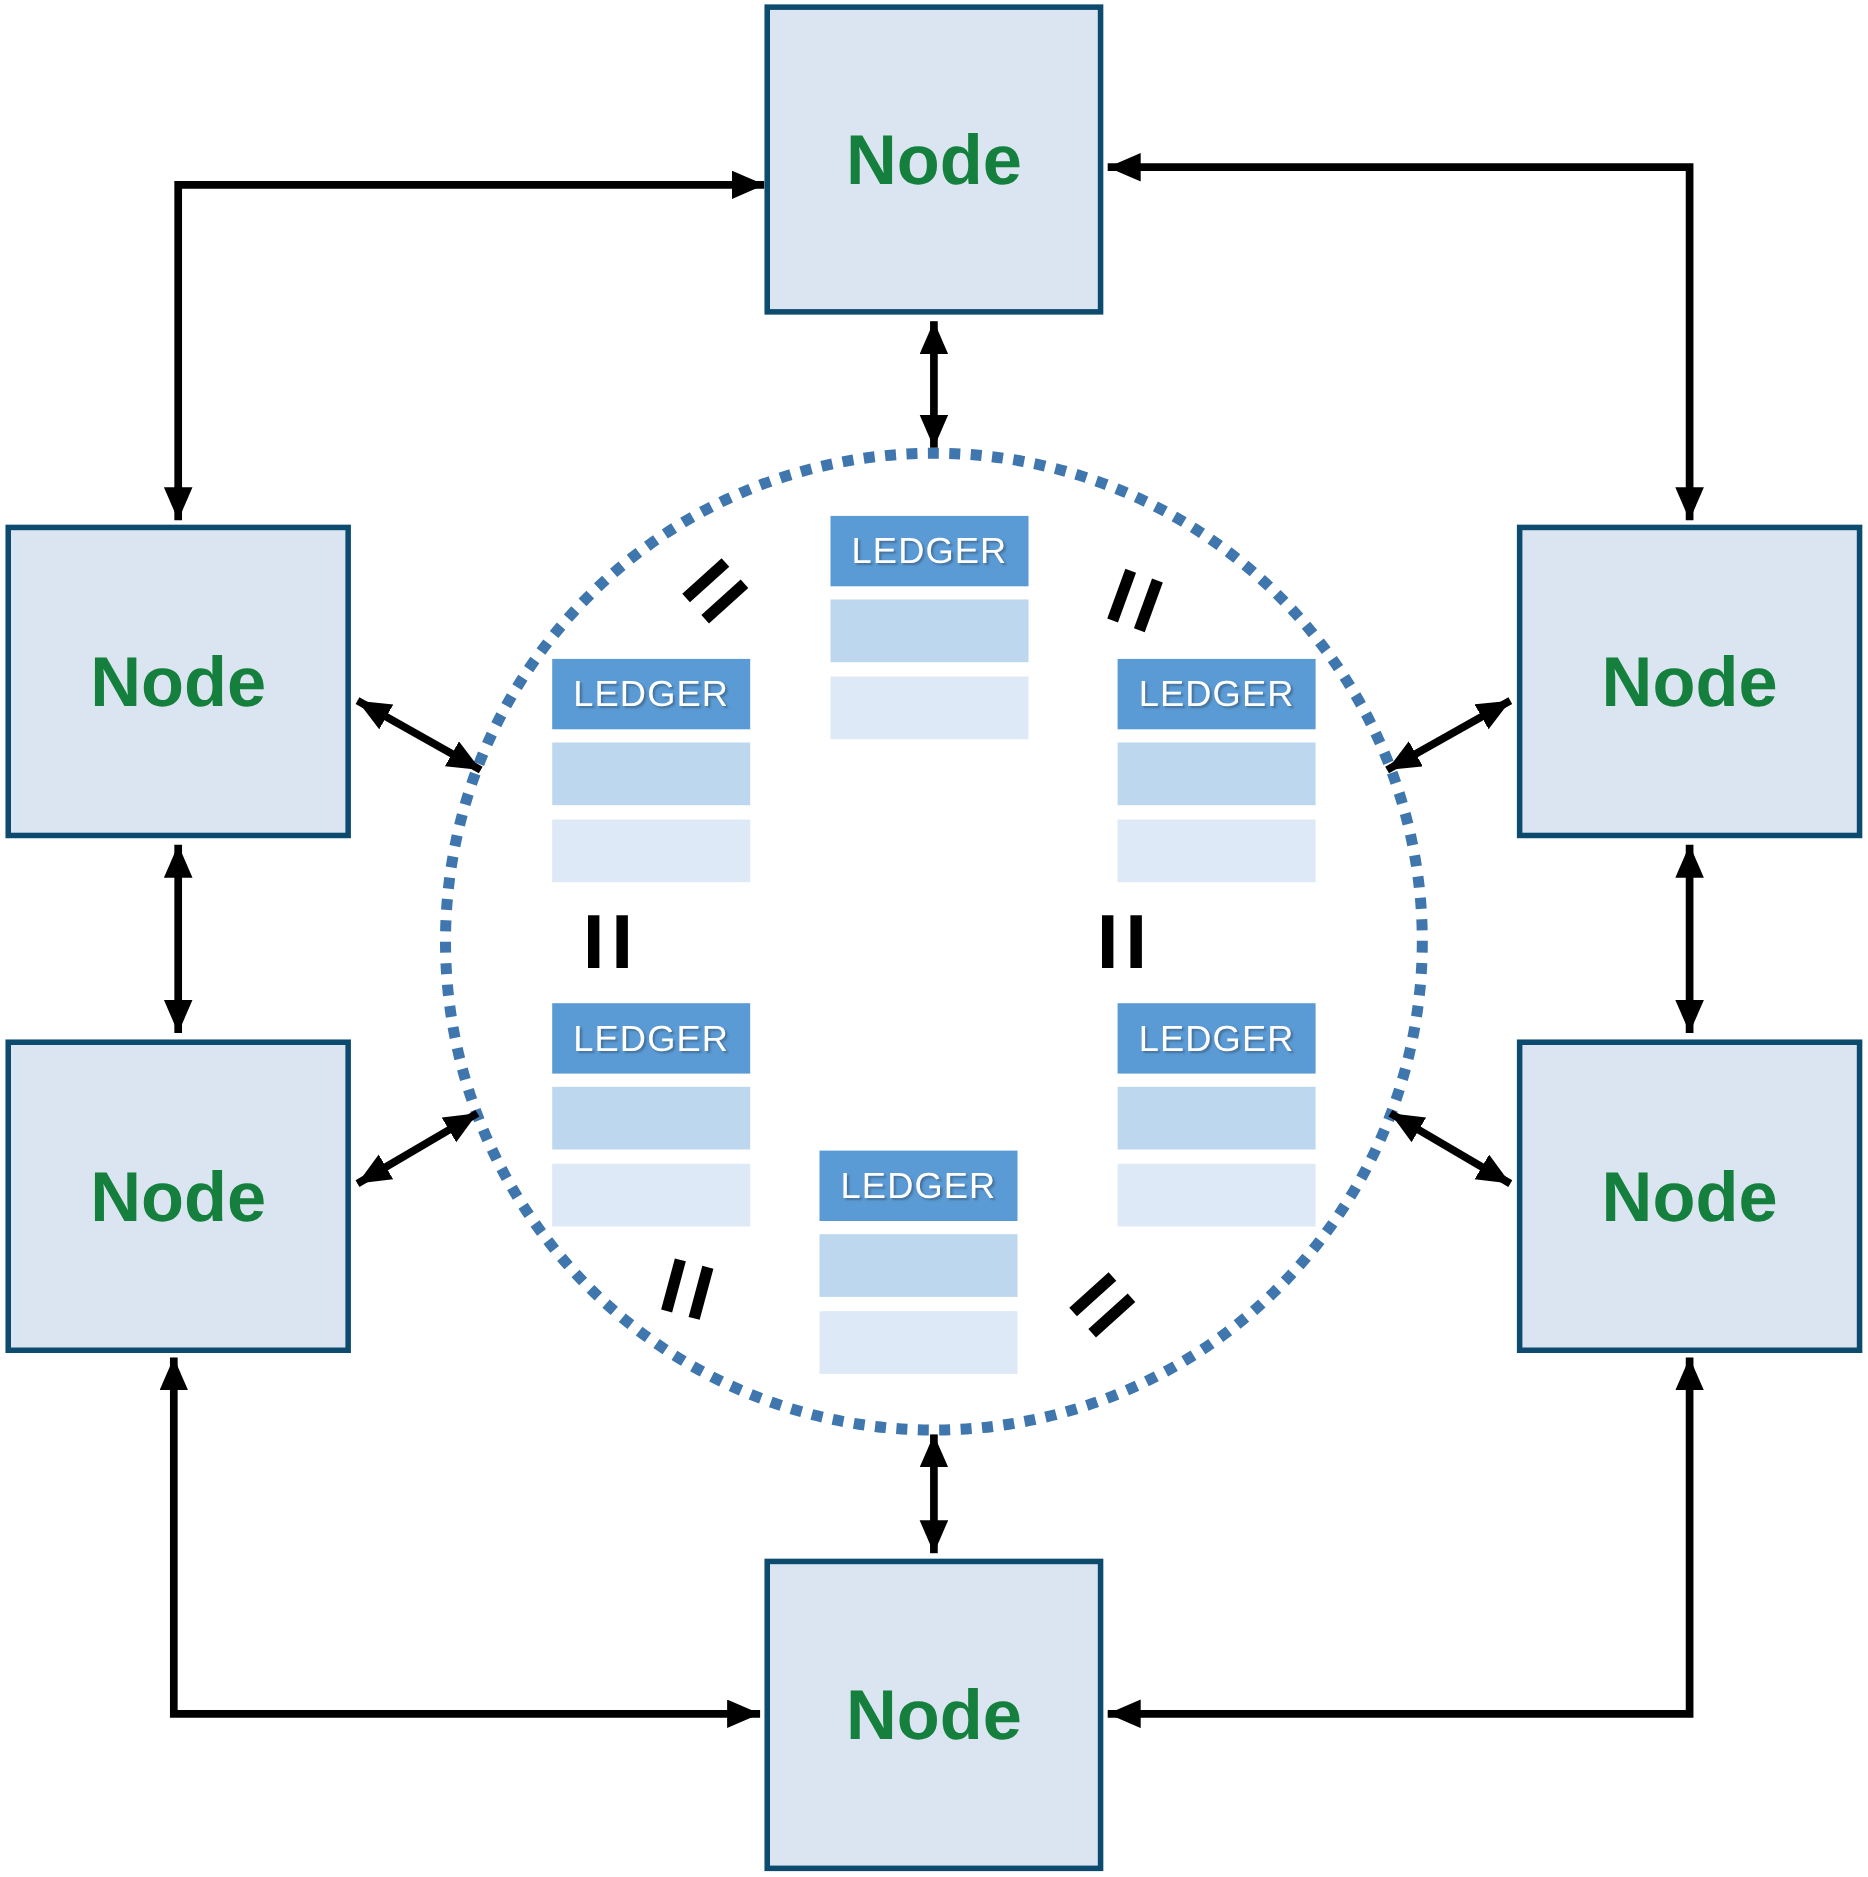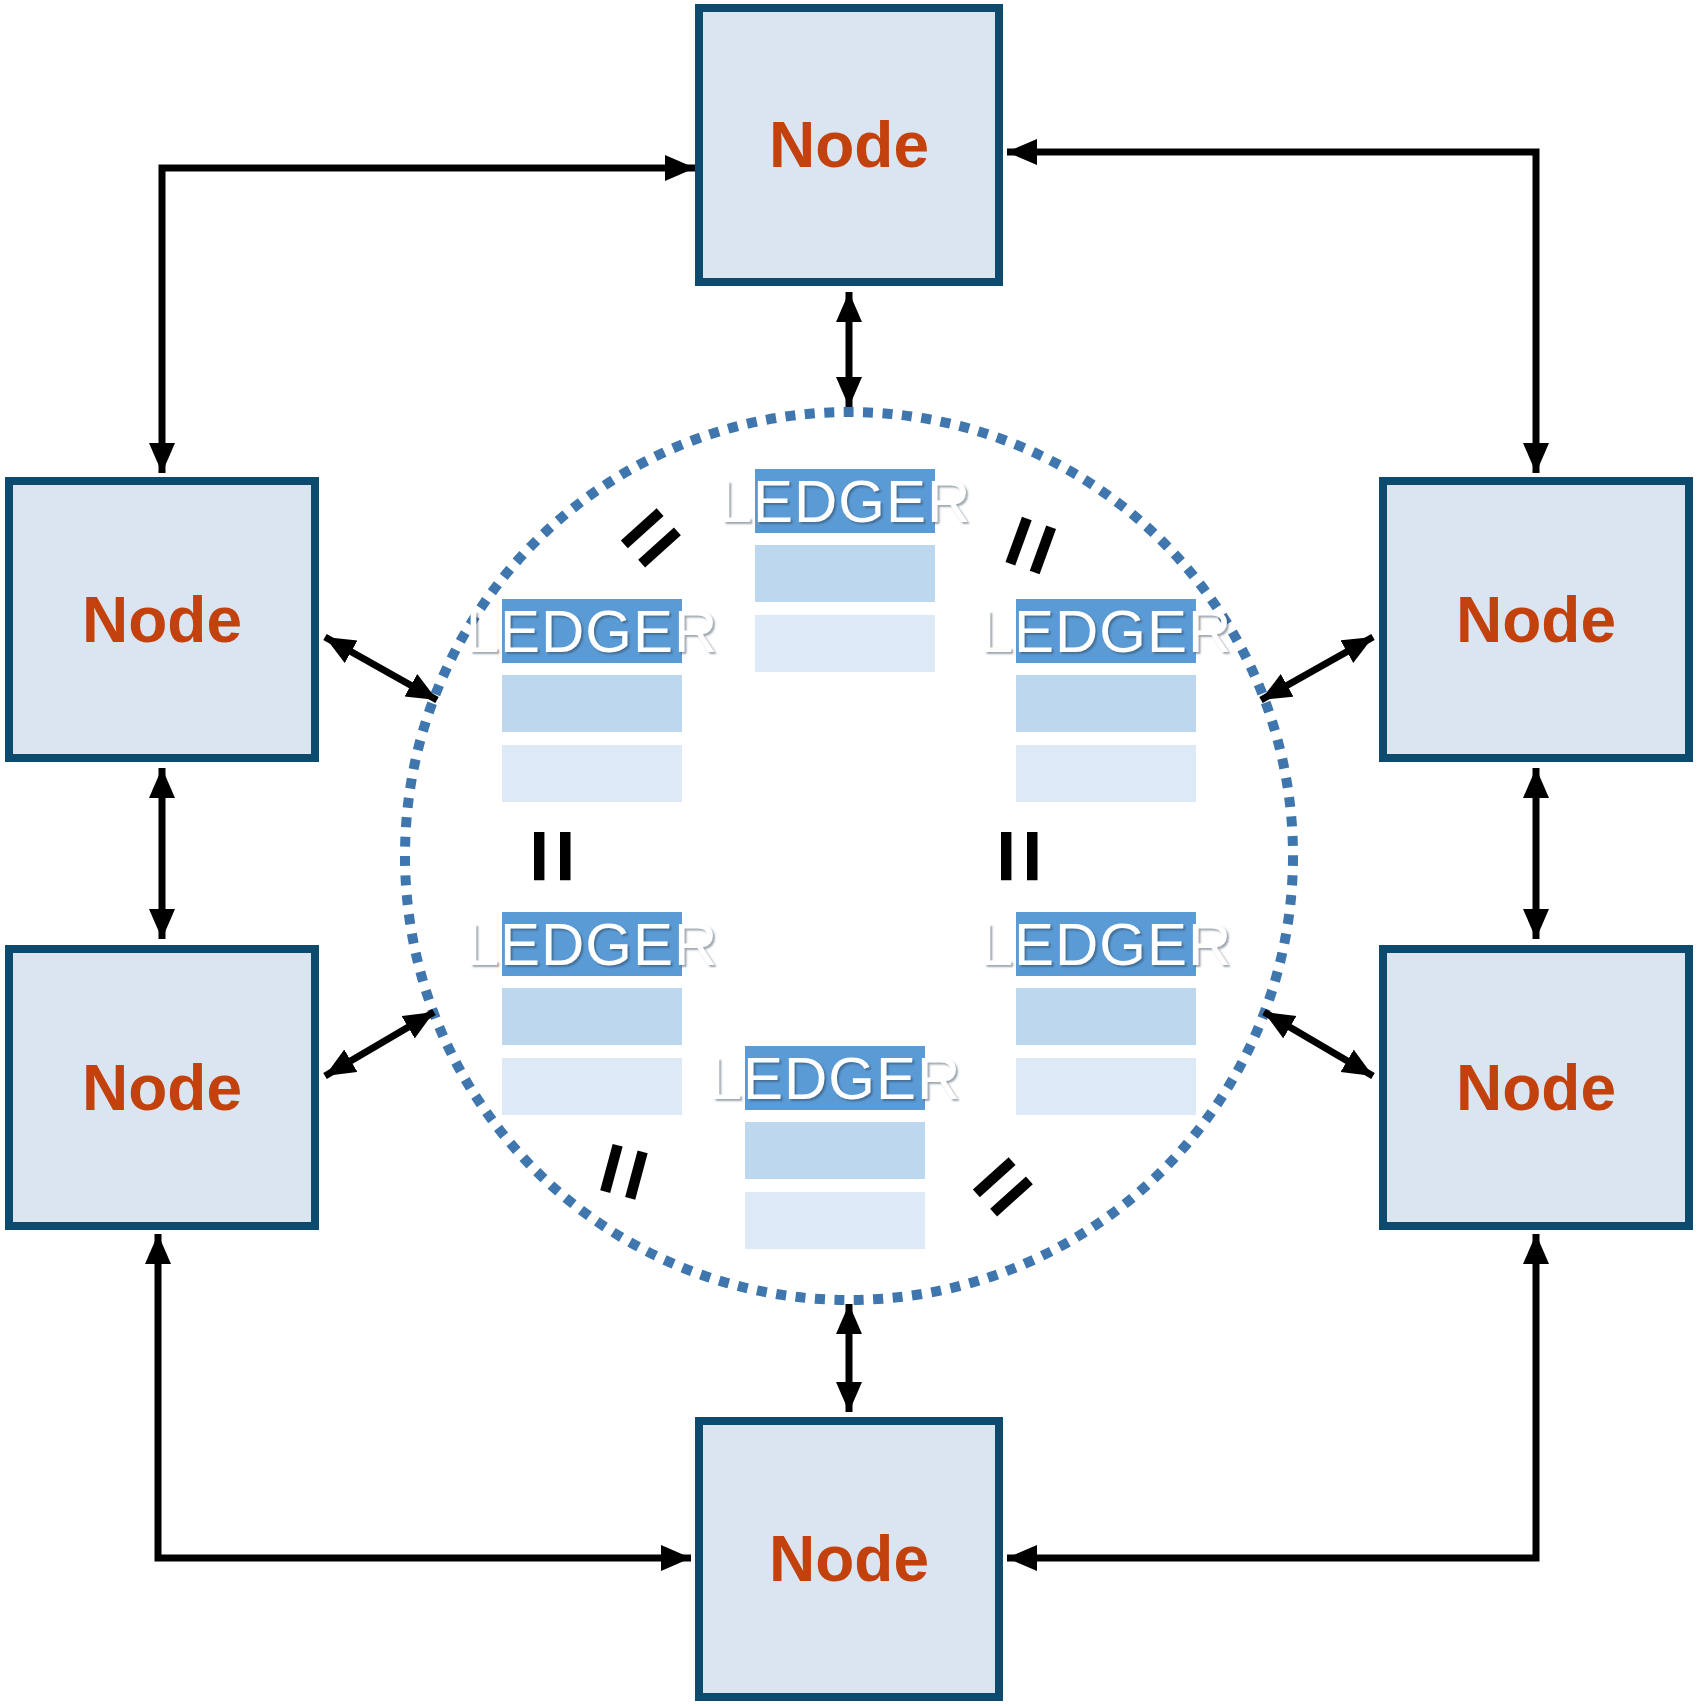--- a/index.html
+++ b/index.html
@@ -10,40 +10,40 @@
     font-family:"Liberation Sans", sans-serif;
     overflow:hidden;
   }
   #wires{position:absolute;left:0;top:0;width:1698px;height:1706px;}
 
   
   .node{
     position:absolute;
     box-sizing:border-box;
     background:#dbe5f1;
-    border:8px solid #0c4a6e;
+    border:5px solid #0c4a6e;
     display:flex;align-items:center;justify-content:center;
-    font-size:64px;font-weight:bold;color:#c2410c;
+    font-size:64px;font-weight:bold;color:#15803d;
     letter-spacing:0px;
   }
   .node-top   {left:695px; top:4px;    width:308px; height:282px;}
   .node-bottom{left:695px; top:1417px; width:308px; height:284px;}
   .node-lu    {left:5px;   top:477px;  width:314px; height:285px;}
   .node-ll    {left:5px;   top:945px;  width:314px; height:285px;}
   .node-ru    {left:1379px;top:477px;  width:314px; height:285px;}
   .node-rl    {left:1379px;top:945px;  width:314px; height:285px;}
 
   
   .ledger{position:absolute;width:180px;}
   .ledger .hdr{
     box-sizing:border-box;
     width:180px;height:64px;
     background:#5b9bd5;
     display:flex;align-items:center;justify-content:center;
-    color:#ffffff;font-size:60px;font-weight:400;
+    color:#ffffff;font-size:33px;font-weight:400;
     text-shadow:2px 2px 2px rgba(40,60,80,0.45);
     letter-spacing:1px;
   }
   .ledger .row1{width:180px;height:57px;background:#bdd7ee;margin-top:12px;}
   .ledger .row2{width:180px;height:57px;background:#dde9f6;margin-top:13px;}
   .ledger-tc{left:755px; top:469px;}
   .ledger-ul{left:502px; top:599px;}
   .ledger-ur{left:1016px;top:599px;}
   .ledger-ll{left:502px; top:912px;}
   .ledger-lr{left:1016px;top:912px;}

